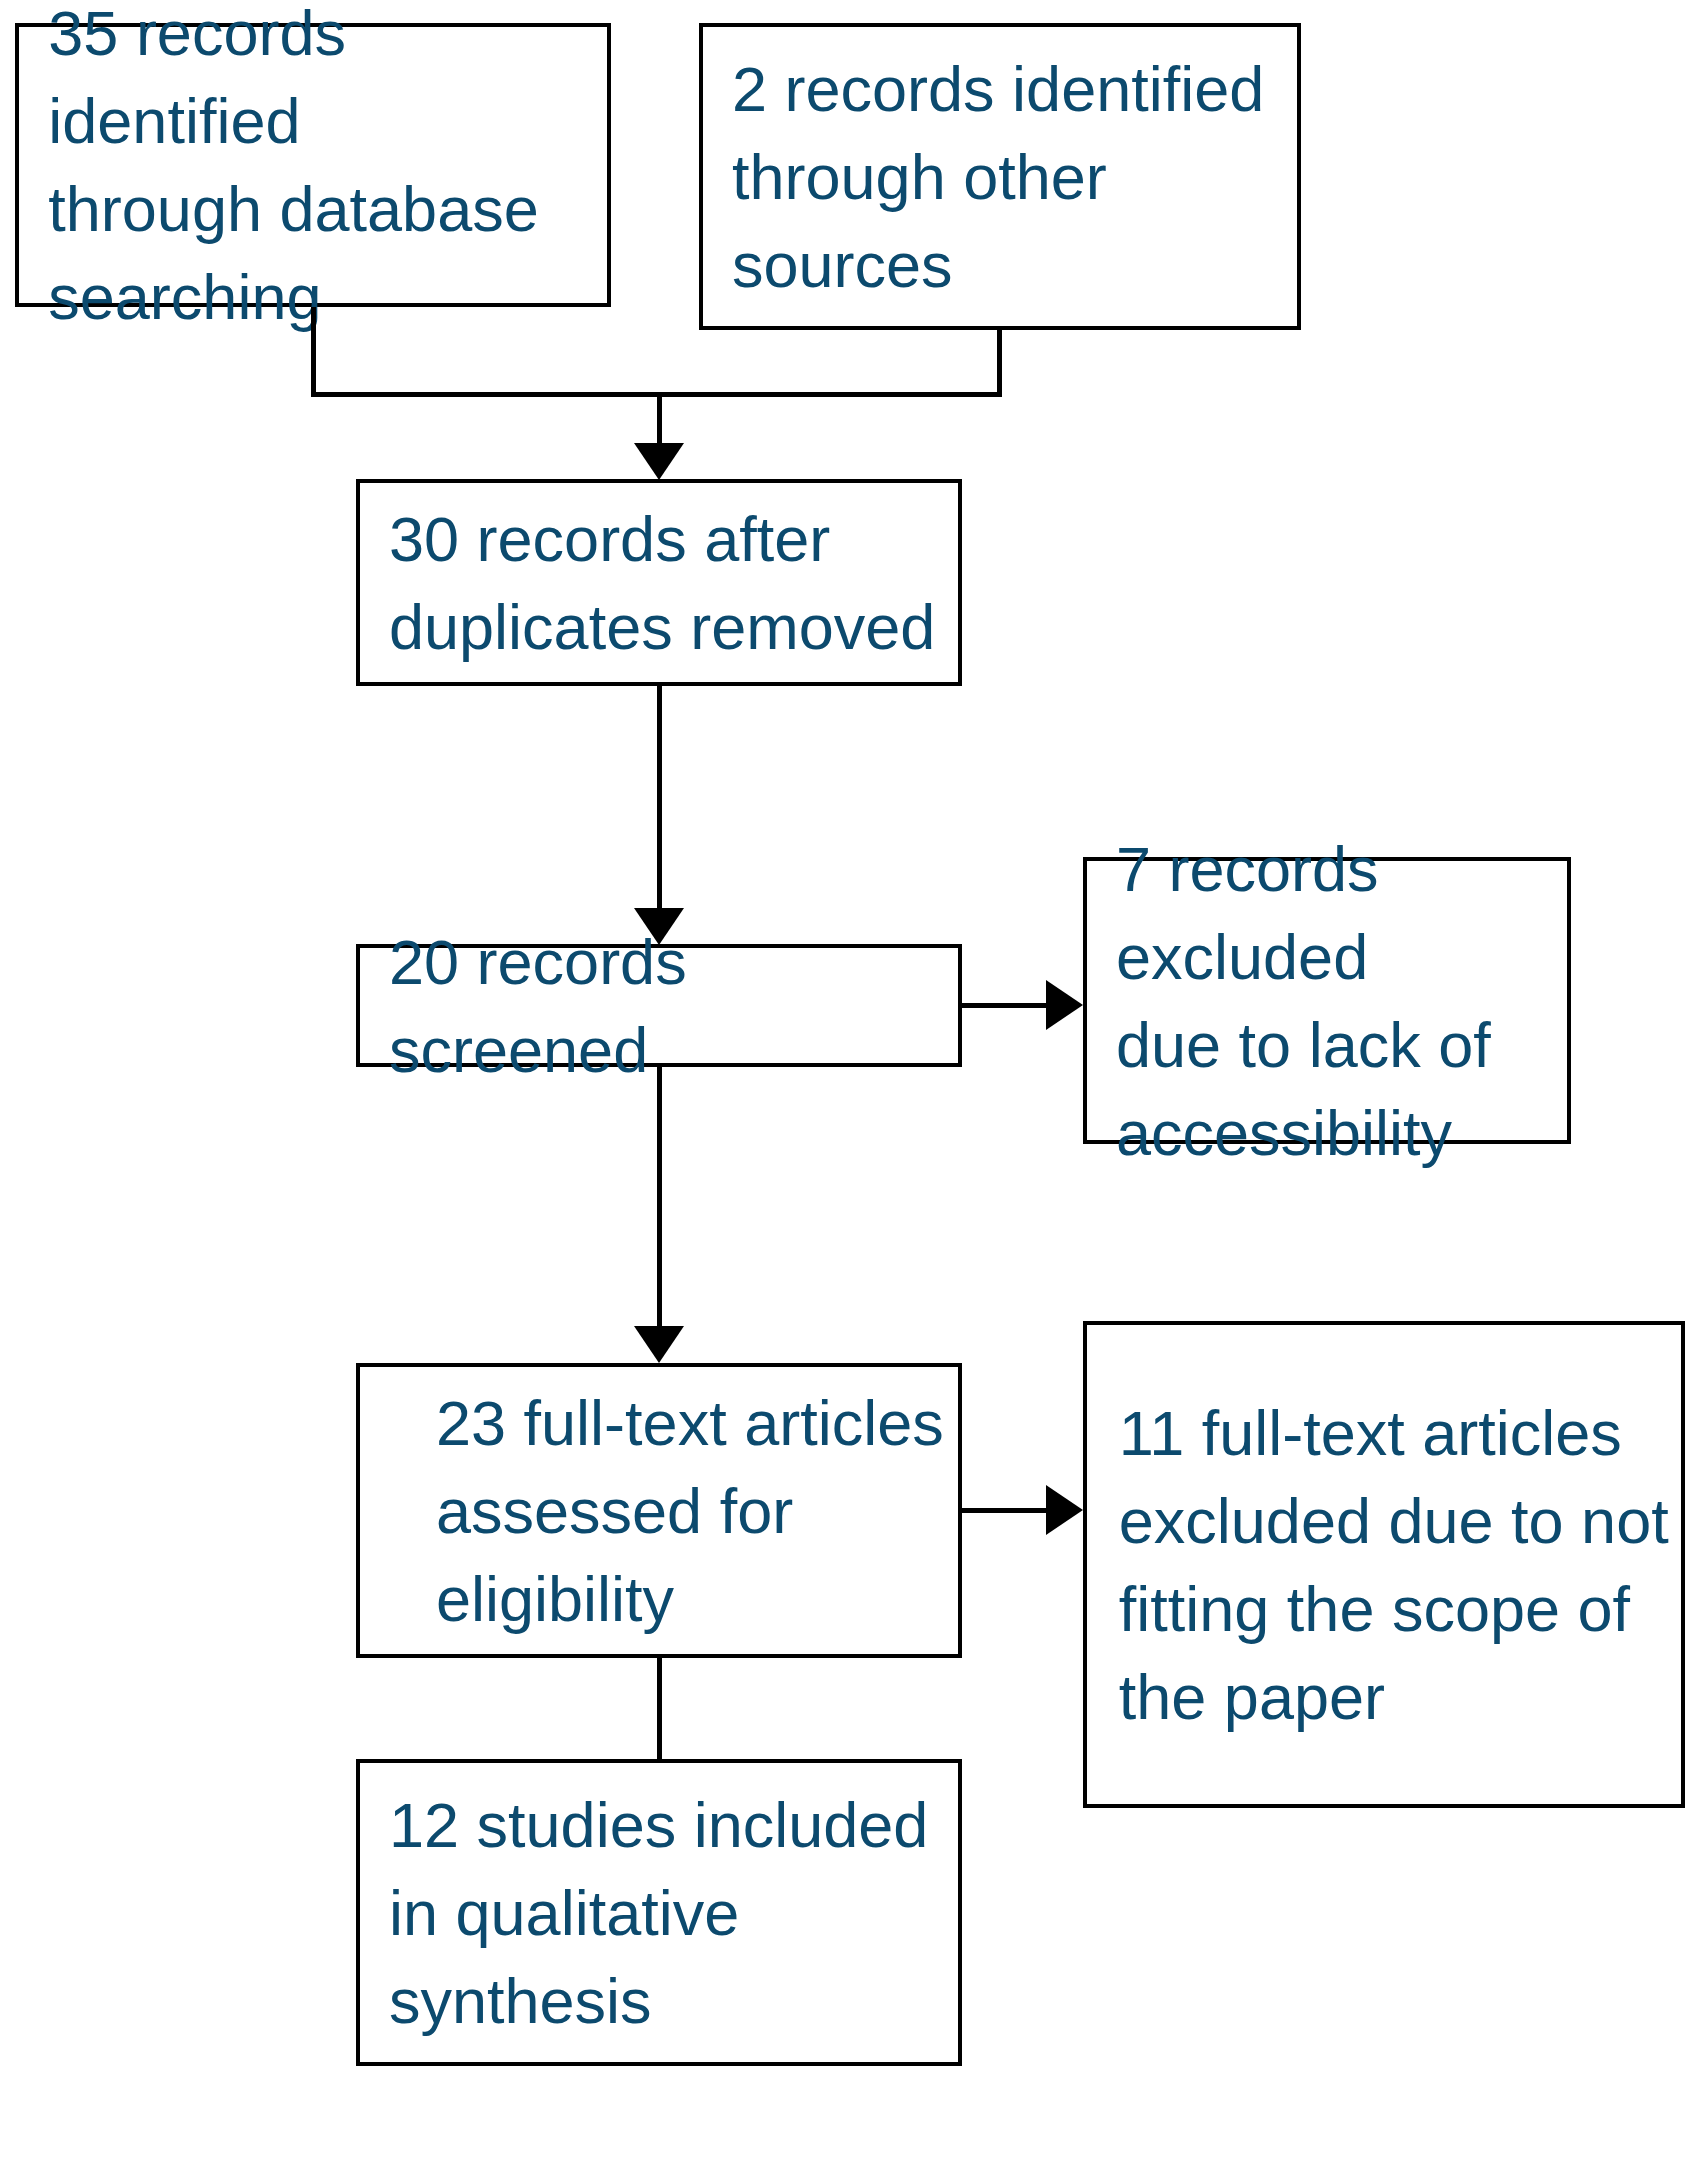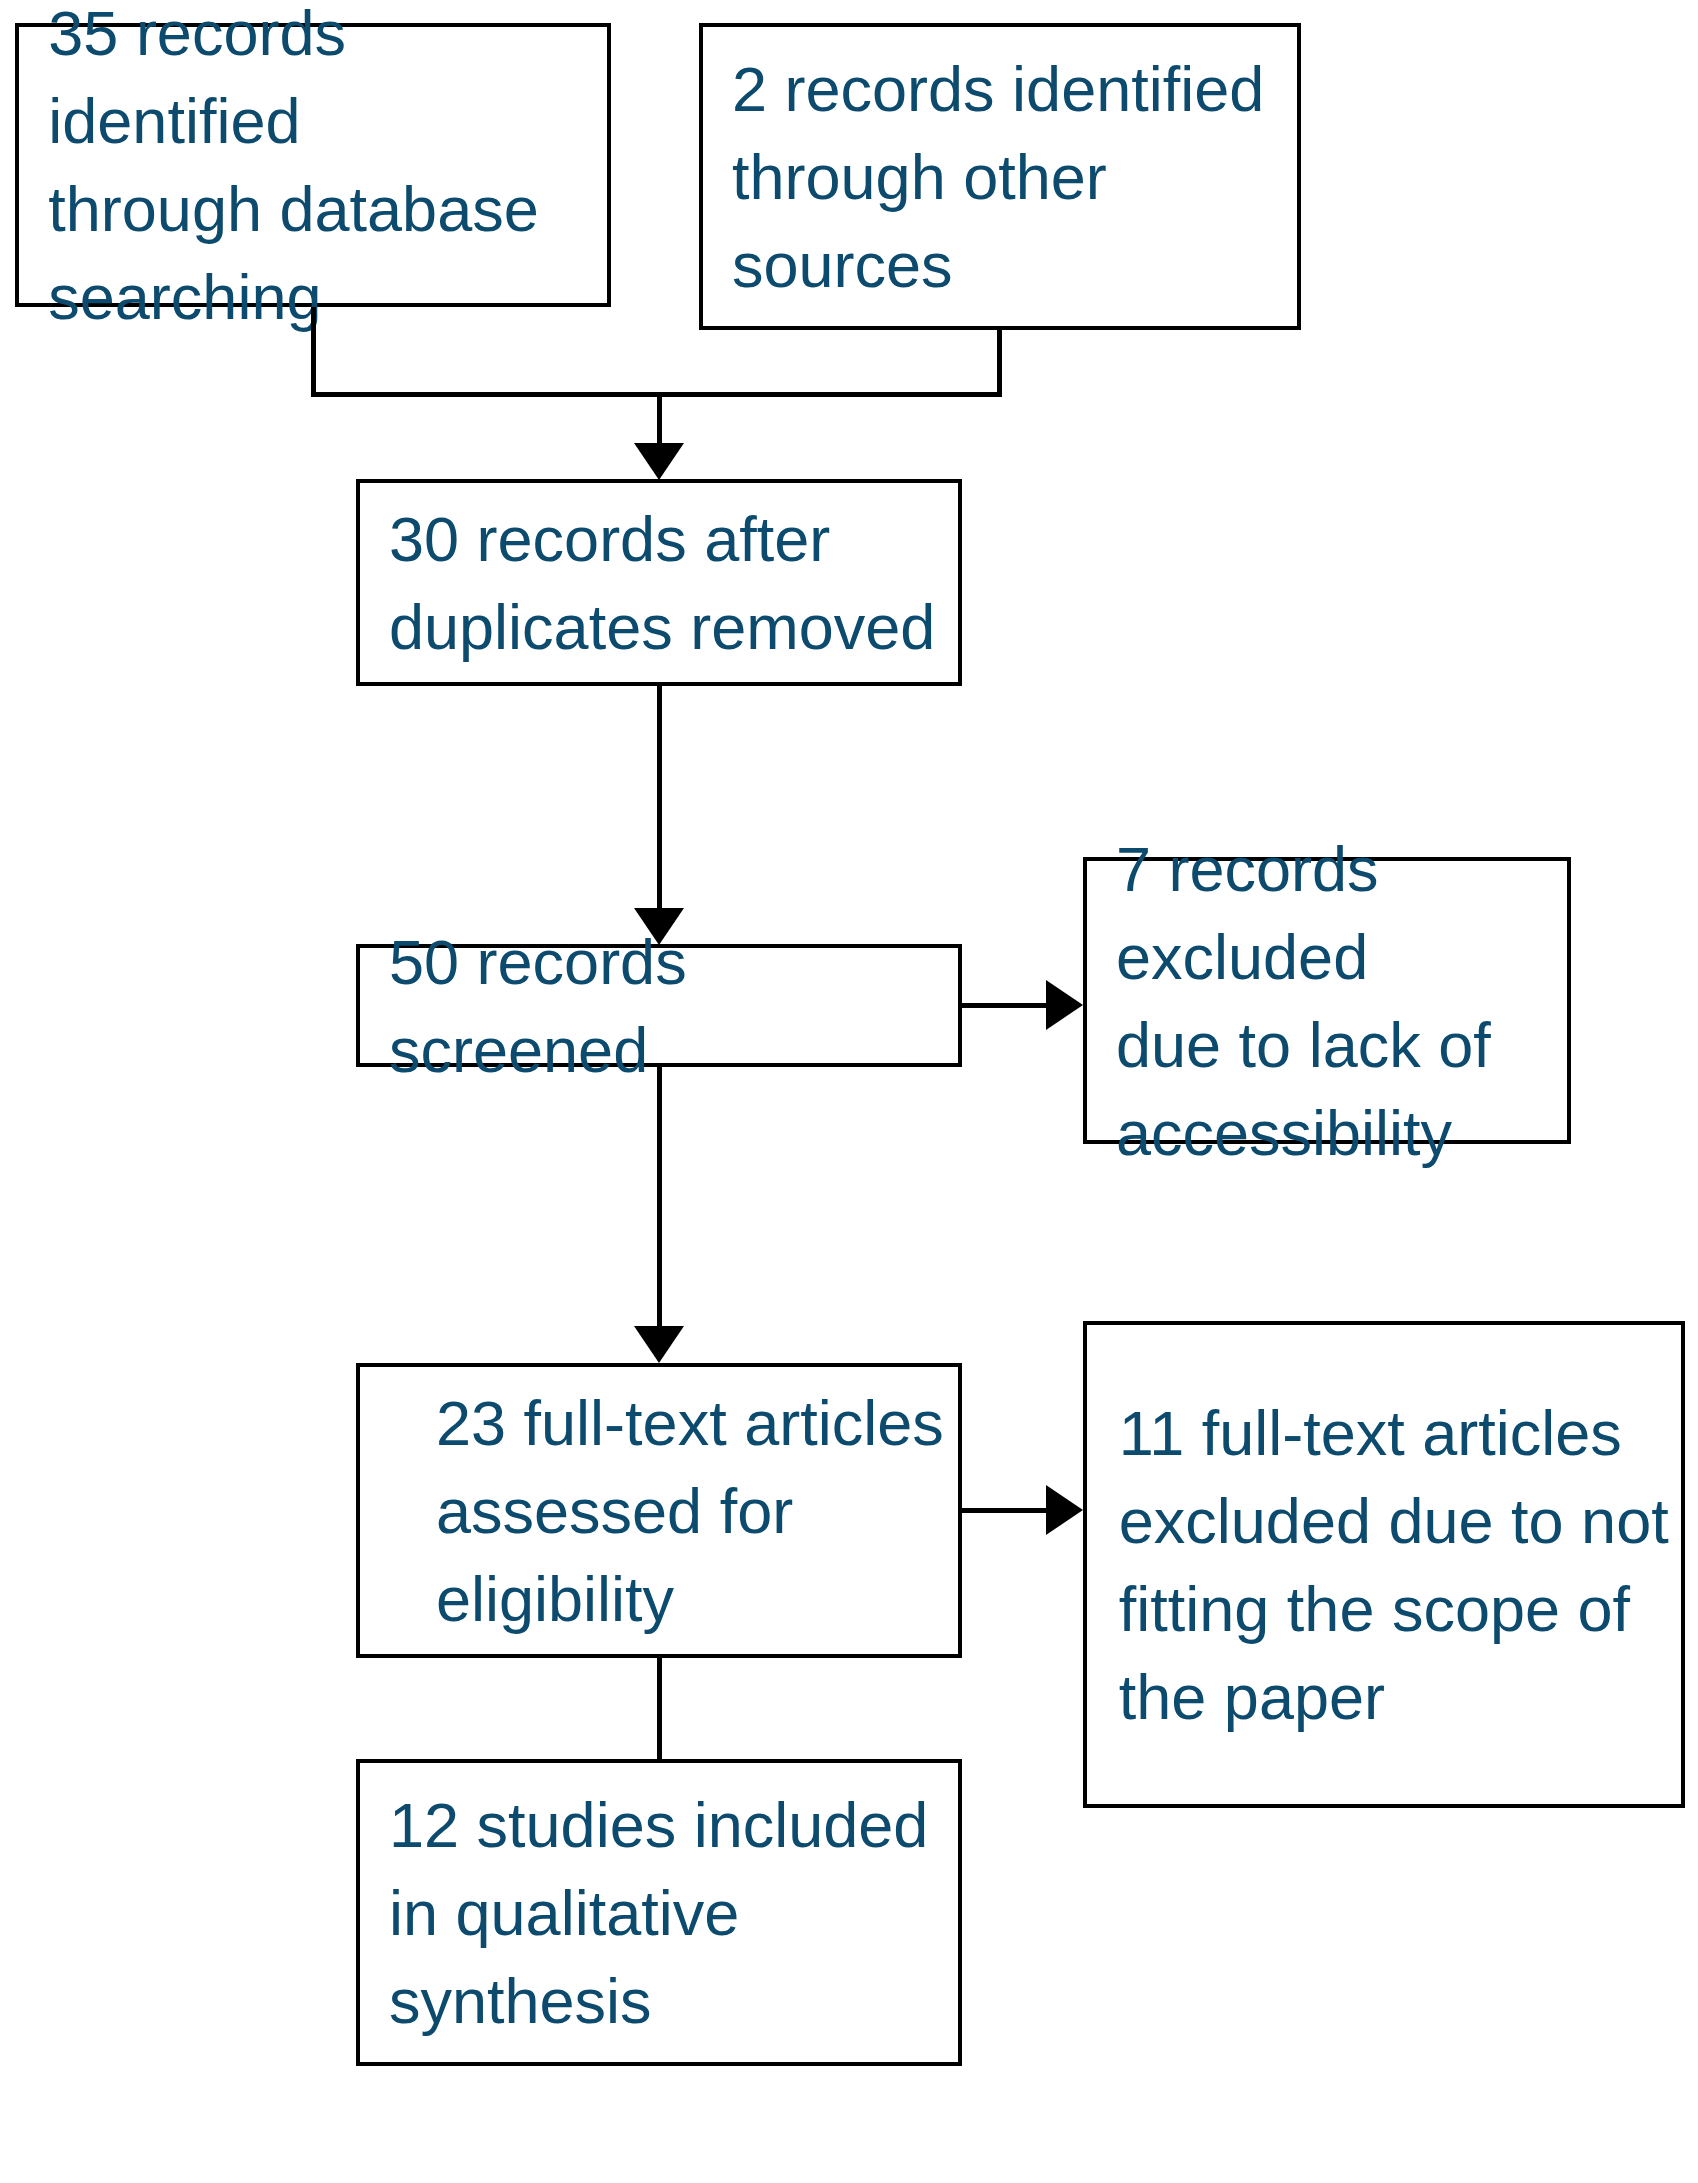--- a/index.html
+++ b/index.html
@@ -70,21 +70,21 @@
 
   <div class="flow-box" style="left:356px; top:479px; width:606px; height:207px;">
     <div class="box-text">30 records after
 duplicates removed</div>
   </div>
 
   <div class="vline" style="left:657px; top:686px; height:222px;"></div>
   <div class="arrow-down" style="left:634px; top:908px;"></div>
 
   <div class="flow-box" style="left:356px; top:944px; width:606px; height:123px;">
-    <div class="box-text">50 records screened</div>
+    <div class="box-text">20 records screened</div>
   </div>
 
   <div class="hline" style="left:962px; top:1003px; width:86px;"></div>
   <div class="arrow-right" style="left:1046px; top:980px;"></div>
 
   <div class="flow-box" style="left:1083px; top:857px; width:488px; height:287px;">
     <div class="box-text">7 records excluded
 due to lack of
 accessibility</div>
   </div>

